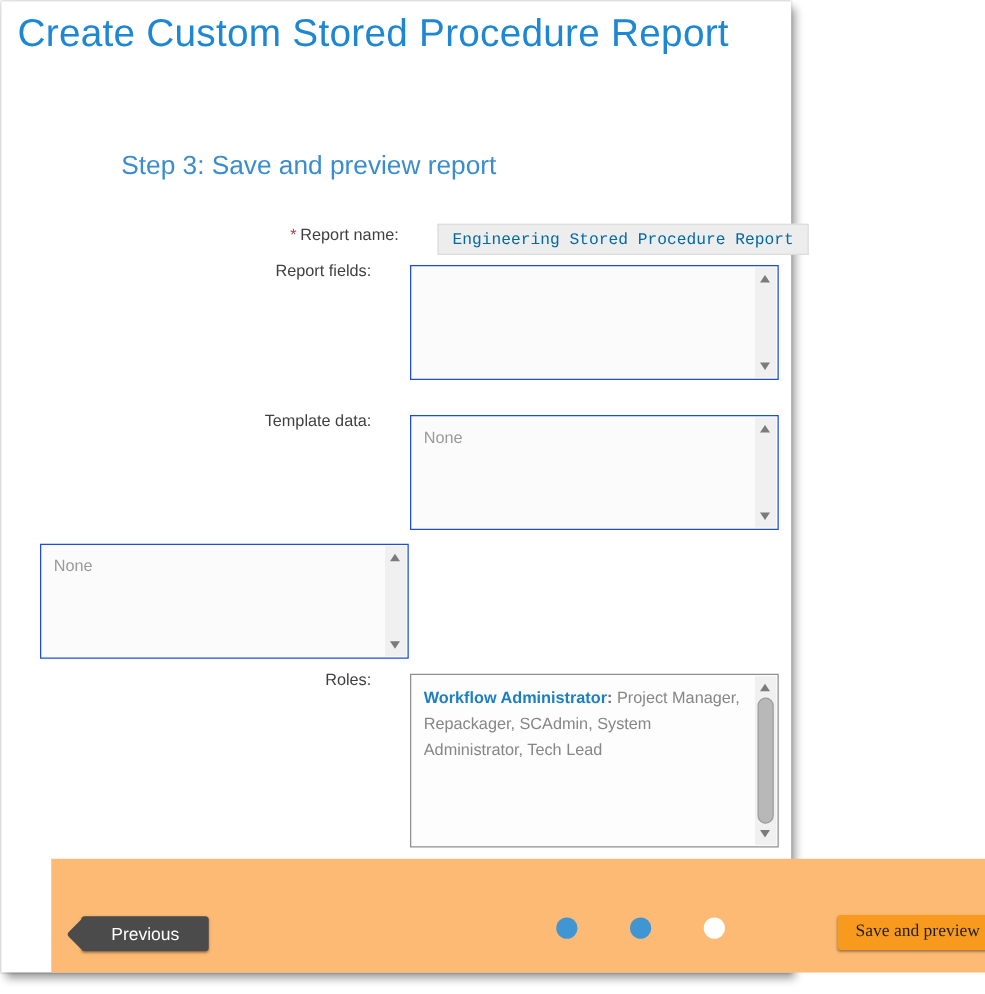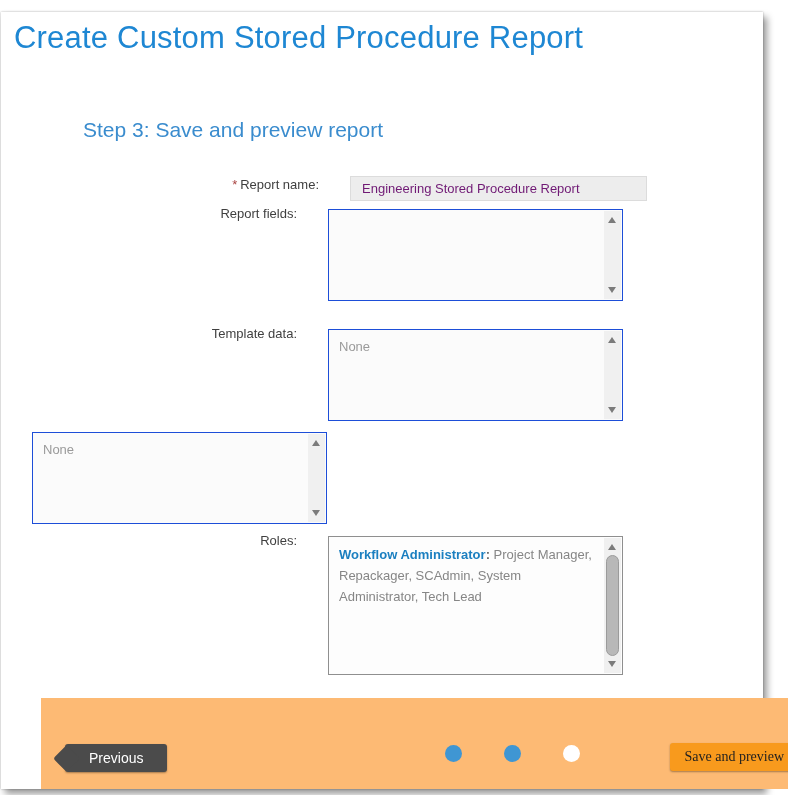--- a/index.html
+++ b/index.html
@@ -1,29 +1,29 @@
 <!DOCTYPE html>
 <html><head>
 <meta charset="utf-8">
 <style>
   html,body{margin:0;padding:0;background:#ffffff;width:788px;height:795px;
     font-family:"Liberation Sans", sans-serif; overflow:hidden;}
-  .window{position:absolute;left:1px;top:12px;width:762px;height:777px;background:#fff;
+  .window{position:absolute;left:1px;top:1px;width:632px;height:777px;background:#fff;
     box-shadow:0 0 2px rgba(0,0,0,.30), 4px 5px 7px rgba(0,0,0,.40);}
   
   .title{margin:0;padding:8px 0 0 13px;font-size:31px;font-weight:300;color:#1e87d3;letter-spacing:.2px;}
-  .step-heading{margin:4px;padding:58px 0 0 78px;font-size:21px;font-weight:300;color:#3a8cce;}
+  .step-heading{margin:18px;padding:58px 0 0 78px;font-size:21px;font-weight:300;color:#3a8cce;}
   
   .form{margin-top:33px;}
   .row{display:flex;align-items:flex-start;}
   .lbl{flex:0 0 296px;text-align:right;font-size:13px;color:#3f3f3f;padding-top:2px;}
   .req{color:#a94442;margin-right:3px;font-size:13px;}
   .fld{margin-left:31px;}
   .name-input{width:284px;height:23px;background:#ededed;border:1px solid #dcdcdc;
-    font-family:Liberation Sans, sans-serif;font-size:13px;color:#701a75;padding:0 0 0 11px;margin-top:1px;outline:none;}
+    font-family:Liberation Mono, monospace;font-size:13px;color:#0369a1;padding:0 0 0 11px;margin-top:1px;outline:none;}
   .box{position:relative;width:295px;background:#fbfbfb;border:1px solid #1d4ed8;margin-top:5px;box-sizing:border-box;}
   .box.h90{height:92px;}
   .box.h138{height:139px;border-color:#8f8f8f;background:#fdfdfd;}
   .box-text{padding:9px 26px 9px 10px;font-size:13px;color:#9a9a9a;}
   .roles-text{padding:7px 24px 7px 10px;font-size:13px;line-height:21px;color:#868686;}
   .roles-text .grp{margin:0 0 20px 0;}
   .roles-text .grp:last-child{margin-bottom:0;}
   .role-name{color:#1b7fc0;font-weight:bold;}
   .role-sep{color:#6d6d6d;font-weight:bold;}
   

